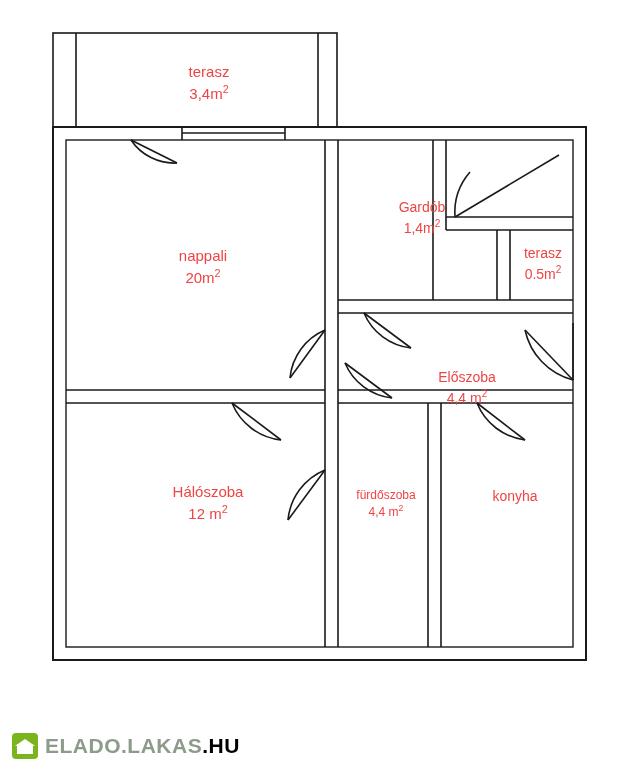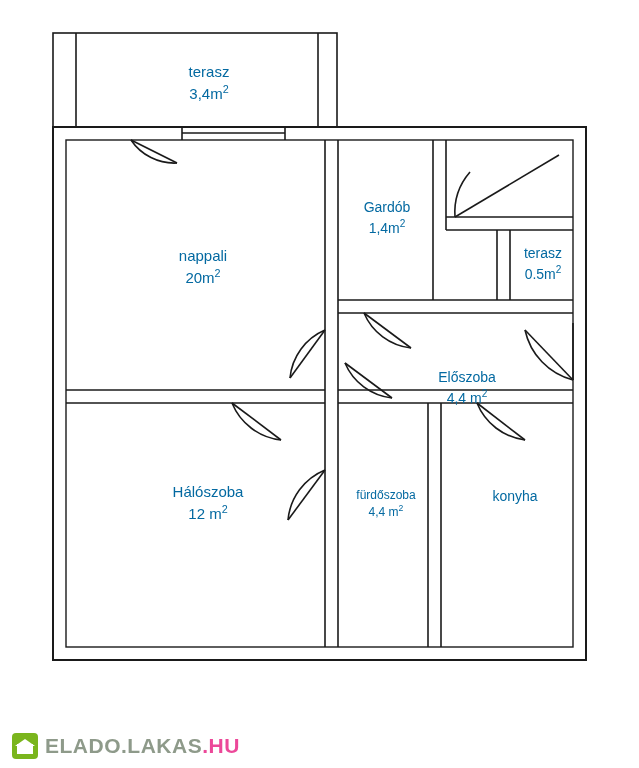--- a/index.html
+++ b/index.html
@@ -19,21 +19,21 @@
     position: absolute;
     left: 0;
     top: 0;
     width: 639px;
     height: 700px;
   }
 
   .room-label {
     position: absolute;
     text-align: center;
-    color: #0369a1;
+    color: #ef4444;
     font-family: "Liberation Sans", sans-serif;
     line-height: 1.35;
     white-space: nowrap;
     pointer-events: none;
   }
   .room-label .name {
     display: block;
   }
   .room-label .area {
     display: block;
@@ -86,21 +86,21 @@
     border-bottom: 7px solid #ffffff;
   }
   #watermark .wm-text {
     font-family: "Liberation Sans", sans-serif;
     font-size: 21px;
     font-weight: bold;
     letter-spacing: 0.5px;
     color: #8e9a8a;
   }
   #watermark .wm-text .hu {
-    color: #ec4899;
+    color: #000000;
   }
 </style>
 </head>
 <body>
 
 <svg id="floorplan" viewBox="0 0 639 700" xmlns="http://www.w3.org/2000/svg">
   <rect x="0" y="0" width="639" height="700" fill="#ffffff"></rect>
 
   <g stroke="#1a1a1a" fill="none" stroke-width="1.6">
 
@@ -173,21 +173,21 @@
 <div class="room-label" style="left:129px; top:62px; width:160px; font-size:15px;">
   <span class="name">terasz</span>
   <span class="area"><span>3,4</span><span>m</span><sup>2</sup></span>
 </div>
 
 <div class="room-label" style="left:123px; top:246px; width:160px; font-size:15px;text-align:center;">
   <span class="name">nappali</span>
   <span class="area"><span>20</span><span>m</span><sup>2</sup></span>
 </div>
 
-<div class="room-label" style="left:327px; top:198px; width:120px; font-size:14px;">
+<div class="room-label" style="left:327px; top:198px; width:120px; font-size:14px;padding-left:35px;">
   <span class="name">Gardób</span>
   <span class="area"><span>1,4</span><span>m</span><sup>2</sup></span>
 </div>
 
 <div class="room-label" style="left:488px; top:244px; width:110px; font-size:14px;">
   <span class="name">terasz</span>
   <span class="area"><span>0.5</span><span>m</span><sup>2</sup></span>
 </div>
 
 <div class="room-label" style="left:402px; top:336px; width:130px; font-size:14px;margin-top:32px;">

